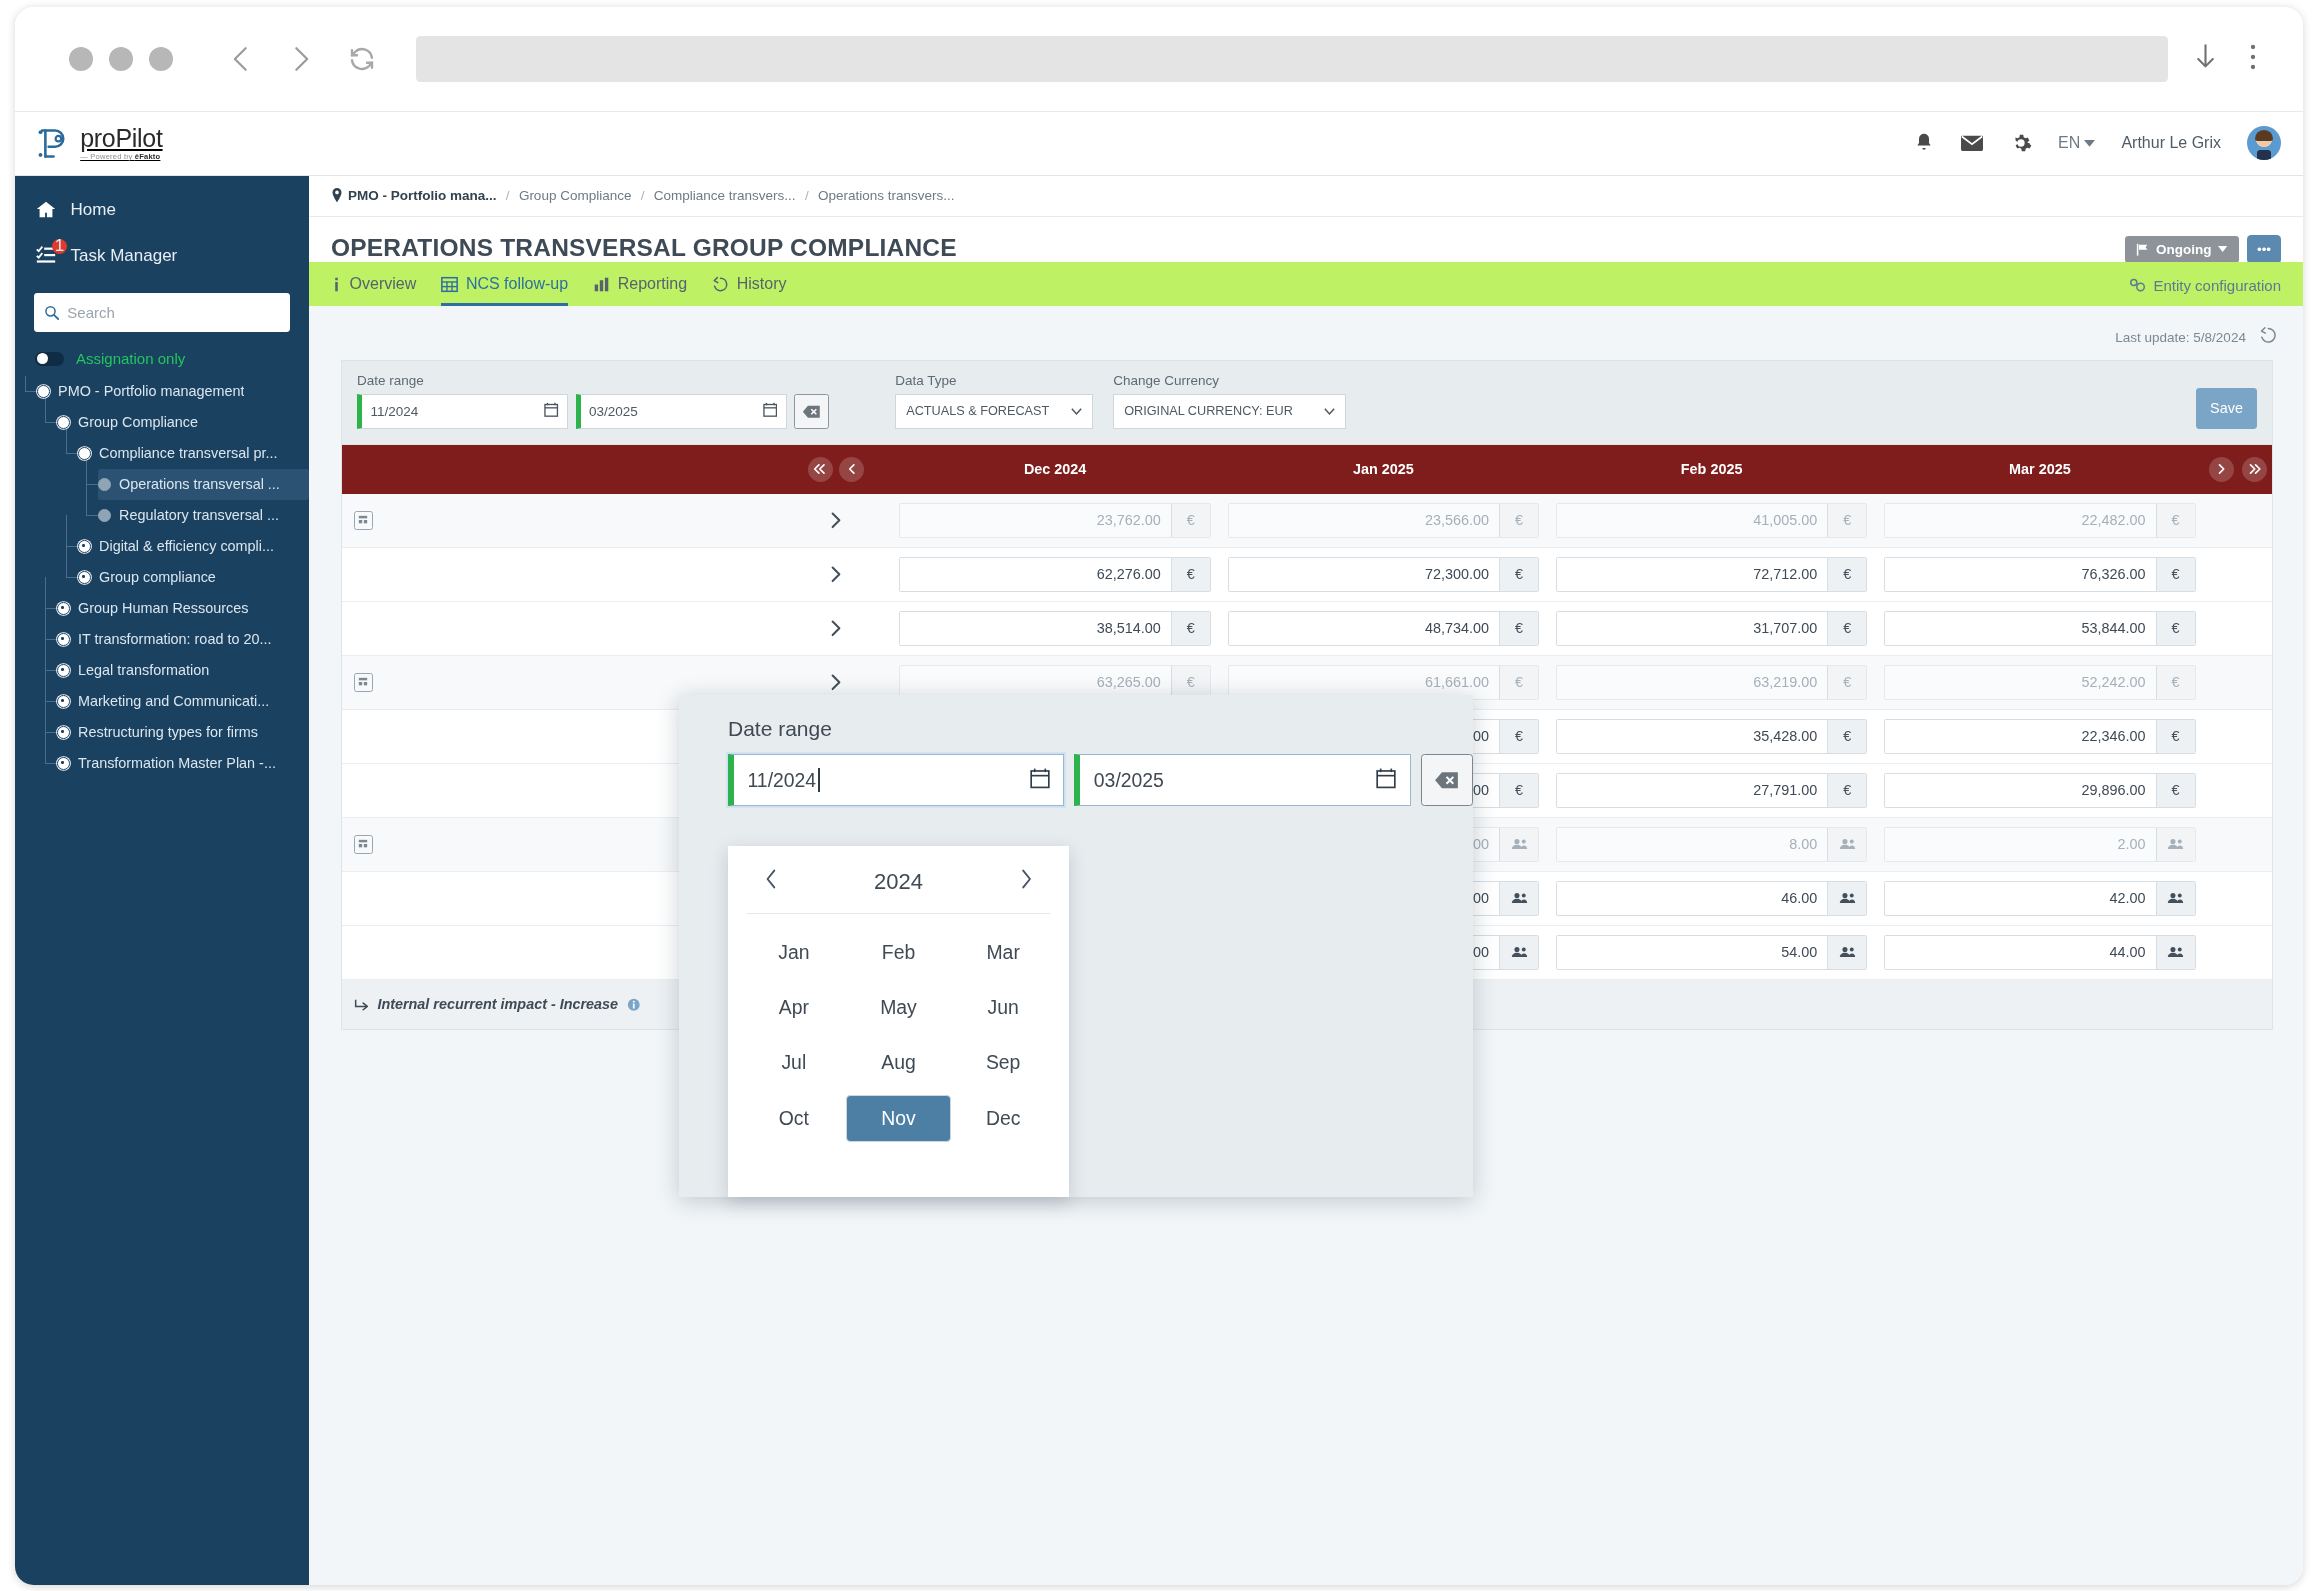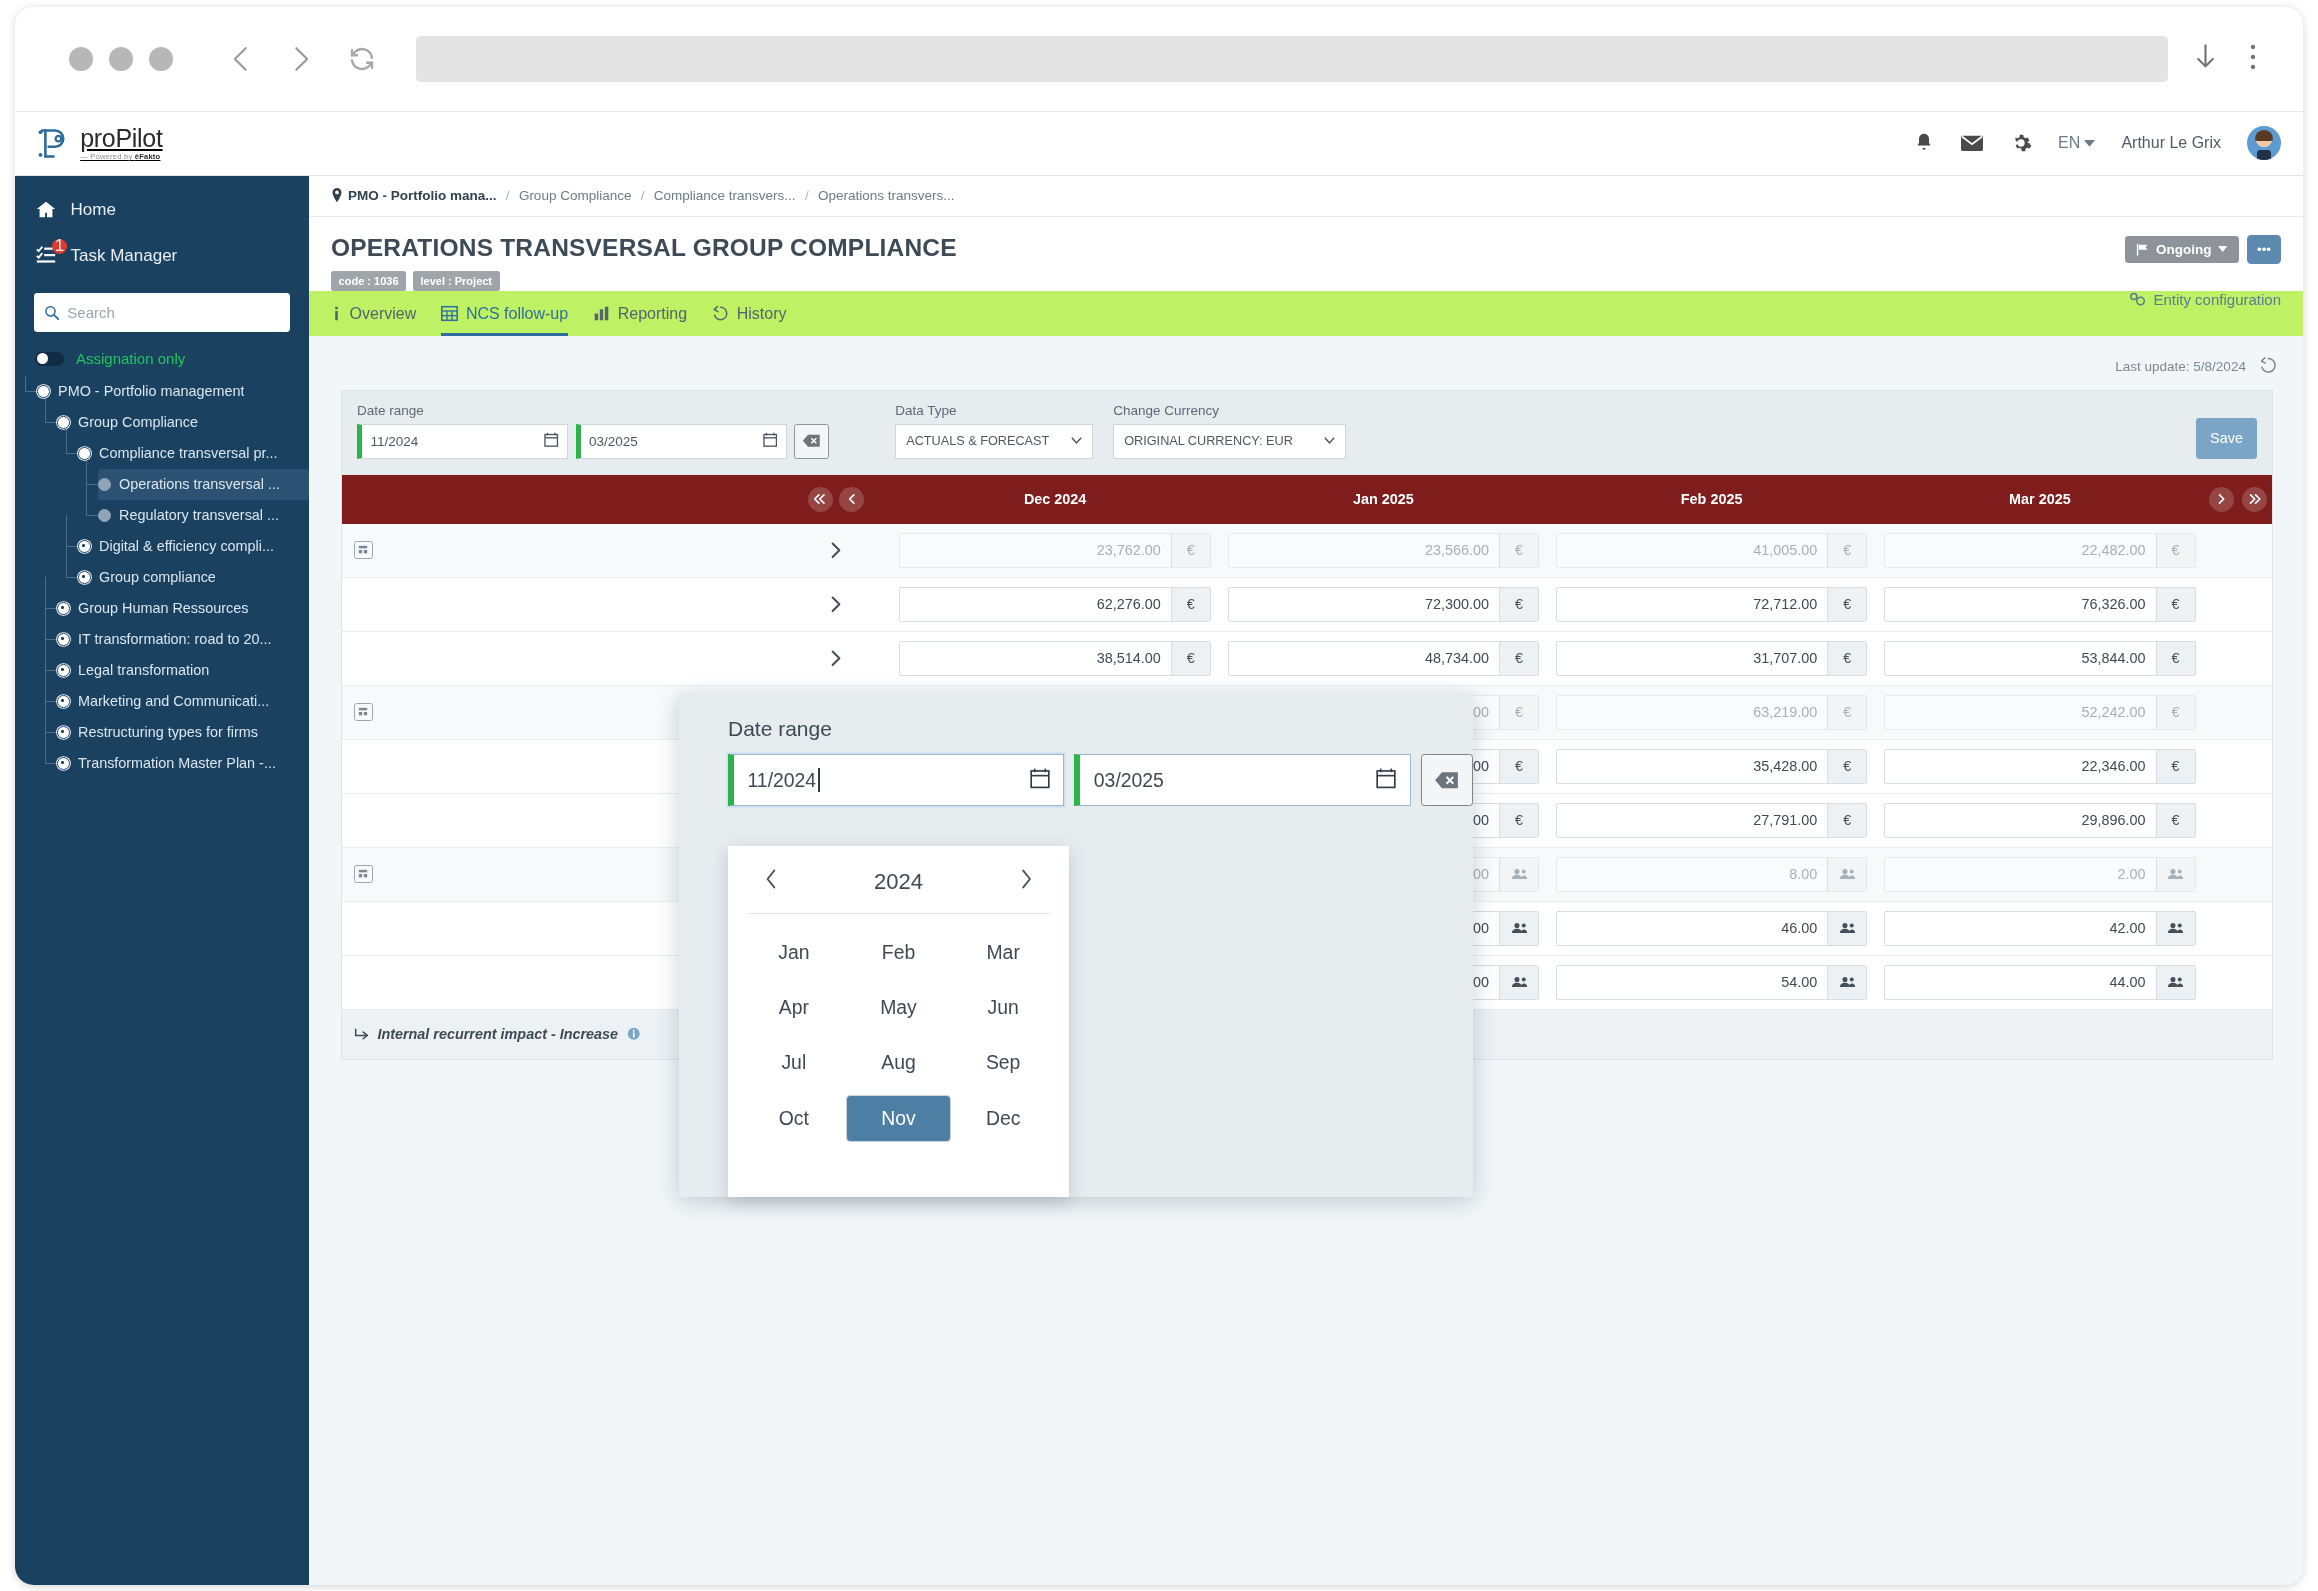--- a/index.html
+++ b/index.html
@@ -129,21 +129,21 @@
   .status-wrap { position:absolute; right:22px; top:18.6px; display:flex; gap:8.4px; align-items:center; }
   .status-btn {
     background:#8d9399; color:#fff; font-size:13.5px; font-weight:bold;
     padding: 6px 11px; border-radius:3.4px; display:flex; align-items:center; gap:6.8px; cursor:pointer;
   }
   .more-btn { background:#5c89b0; color:#fff; border-radius:4.2px; width:34px;height:29px;display:flex;align-items:center;justify-content:center; cursor:pointer;}
 
   .tabs { display:flex; align-items:flex-end; gap: 25px; padding: 13.5px 22px 0 22px; background:#bef264; position:relative; }
   .tab { display:flex; align-items:center; gap:7.6px; font-size:16px; color:#56636e; padding-bottom: 10px; cursor:pointer; border-bottom:3.4px solid transparent; }
   .tab.active { color:#2f6f9f; border-bottom-color:#2f6f9f; }
-  .entity-cfg { position:absolute; right:22px; bottom:28px; display:flex; align-items:center; gap:6px; font-size:15px; color:#5c7a93; cursor:pointer; }
+  .entity-cfg { position:absolute; right:22px; bottom:12px; display:flex; align-items:center; gap:6px; font-size:15px; color:#5c7a93; cursor:pointer; }
 
   .last-update { display:flex; justify-content:flex-end; align-items:center; gap:13.5px; padding: 20px 25px 12px 0; font-size:13.5px; color:#7c8893; }
 
   
   .panel { margin: 0 30px 0 32px; background:#e7ecef; border:0.8px solid #dde3e7; }
   .filters { display:flex; align-items:flex-end; gap: 0; padding: 12px 15px 15px 15px; position:relative; }
   .fgroup { display:flex; flex-direction:column; }
   .flabel { font-size:13.5px; color:#5d6a75; margin-bottom:6px; }
   .frow { display:flex; align-items:center; gap:7.6px; }
   .date-input {
@@ -453,24 +453,20 @@
         <span class="sep">/</span>
         <span class="bc-item">Group Compliance</span>
         <span class="sep">/</span>
         <span class="bc-item">Compliance transvers...</span>
         <span class="sep">/</span>
         <span class="bc-item">Operations transvers...</span>
       </div>
 
       <div class="title-block">
         <div class="page-title">OPERATIONS TRANSVERSAL GROUP COMPLIANCE</div>
-        <div class="chips">
-          <span class="chip">code : 1036</span>
-          <span class="chip">level : Project</span>
-        </div>
         <div class="status-wrap">
           <span class="status-btn">
             <svg width="13.5" height="13.5" viewBox="0 0 16 16">
                 <rect x="1" y="1" width="1.8" height="14" fill="#fff"></rect>
                 <path d="M3.5 2h10l-2.2 3 2.2 3h-10z" fill="#fff"></path>
               </svg>
             <span>Ongoing</span>
             <svg width="9.3" height="6.8" viewBox="0 0 11 8">
                 <polygon points="0,0 11,0 5.5,7" fill="#fff"></polygon>
               </svg>

